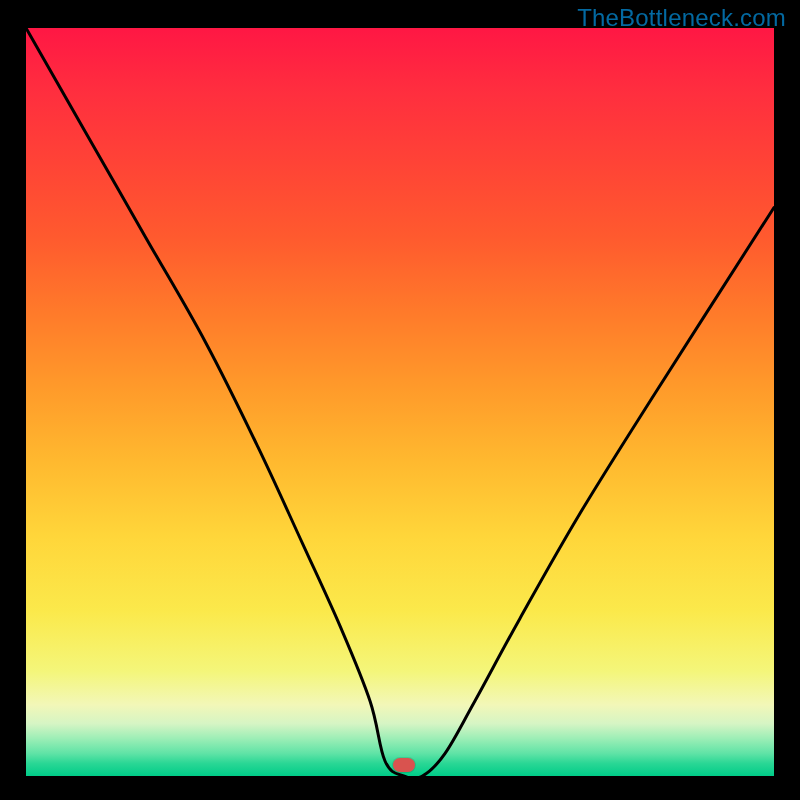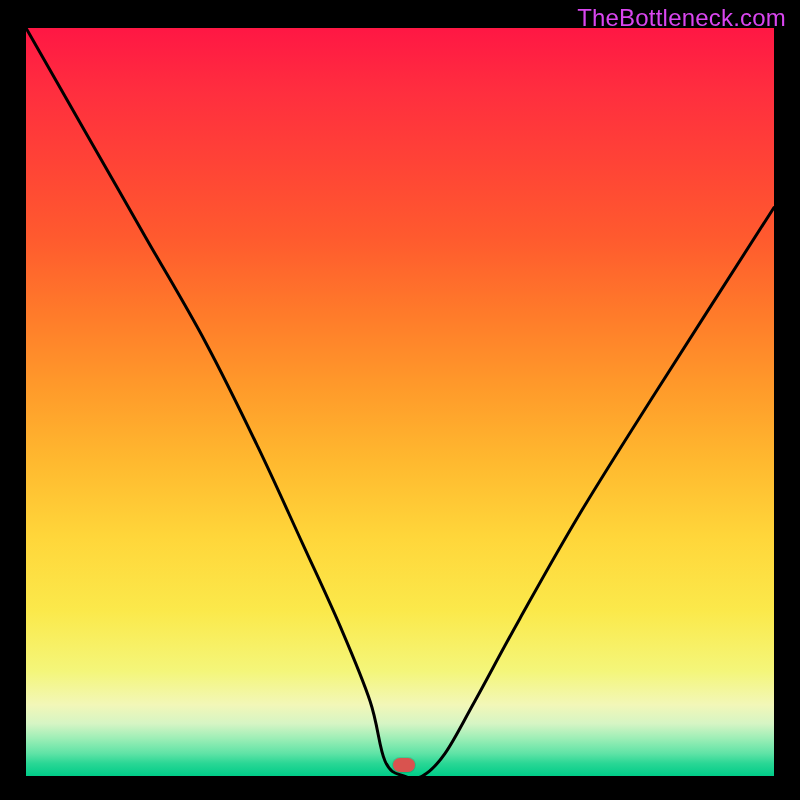--- a/index.html
+++ b/index.html
@@ -16,21 +16,21 @@
     left: 0;
     top: 0;
     width: 800px;
     height: 800px;
     background: #000;
   }
   .watermark {
     position: absolute;
     top: 4px;
     right: 14px;
-    color: #d946ef;
+    color: #0369a1;
     font-size: 24px;
     font-weight: 400;
     letter-spacing: 0.2px;
     z-index: 5;
   }
   .plot {
     position: absolute;
     left: 26px;
     top: 28px;
     width: 748px;

